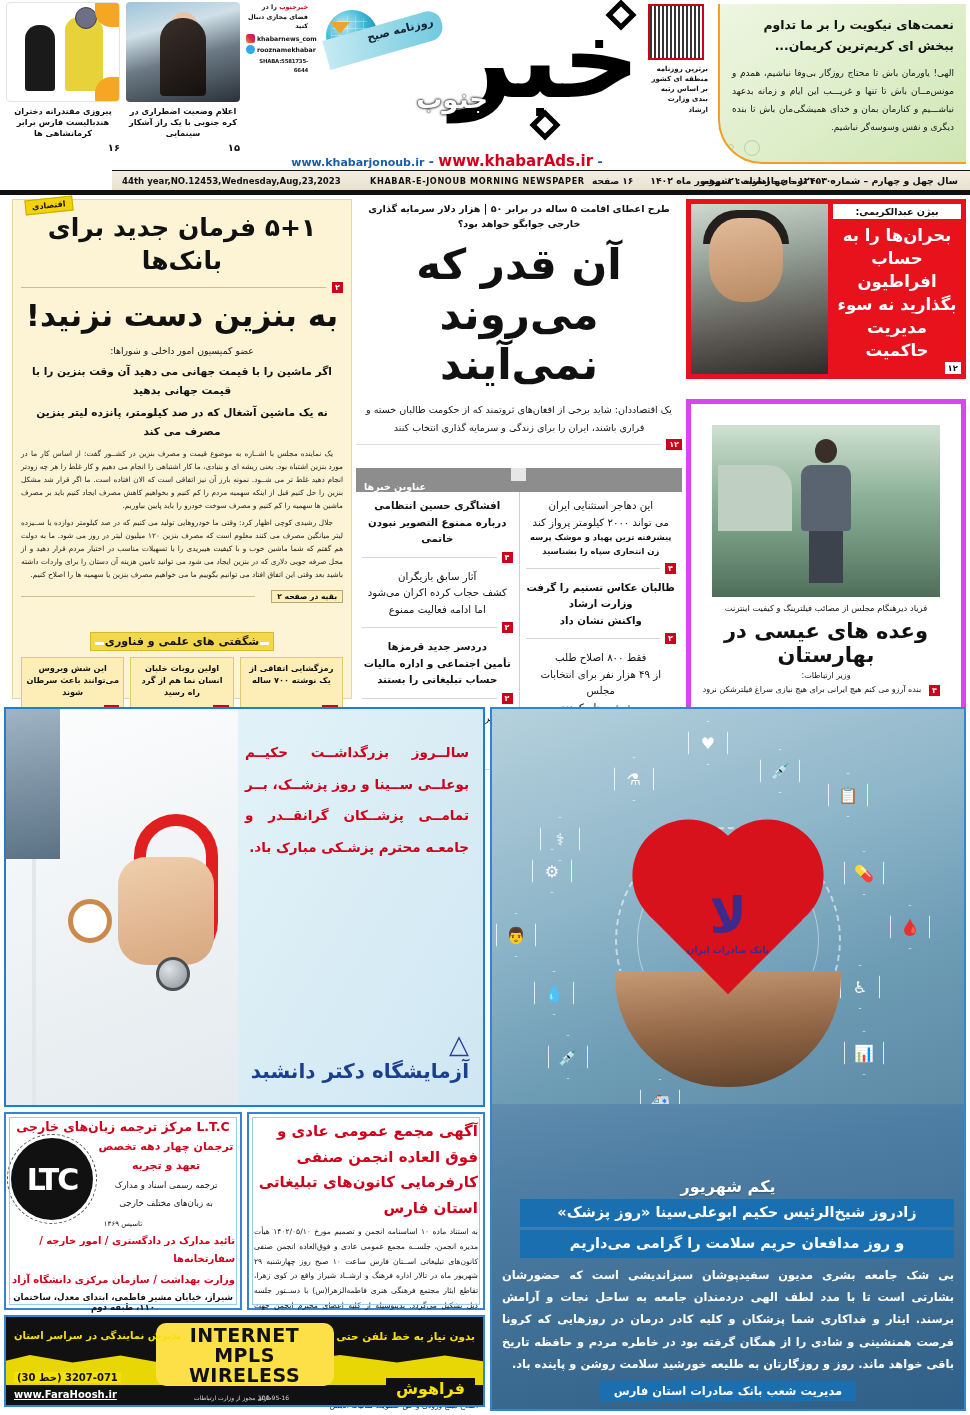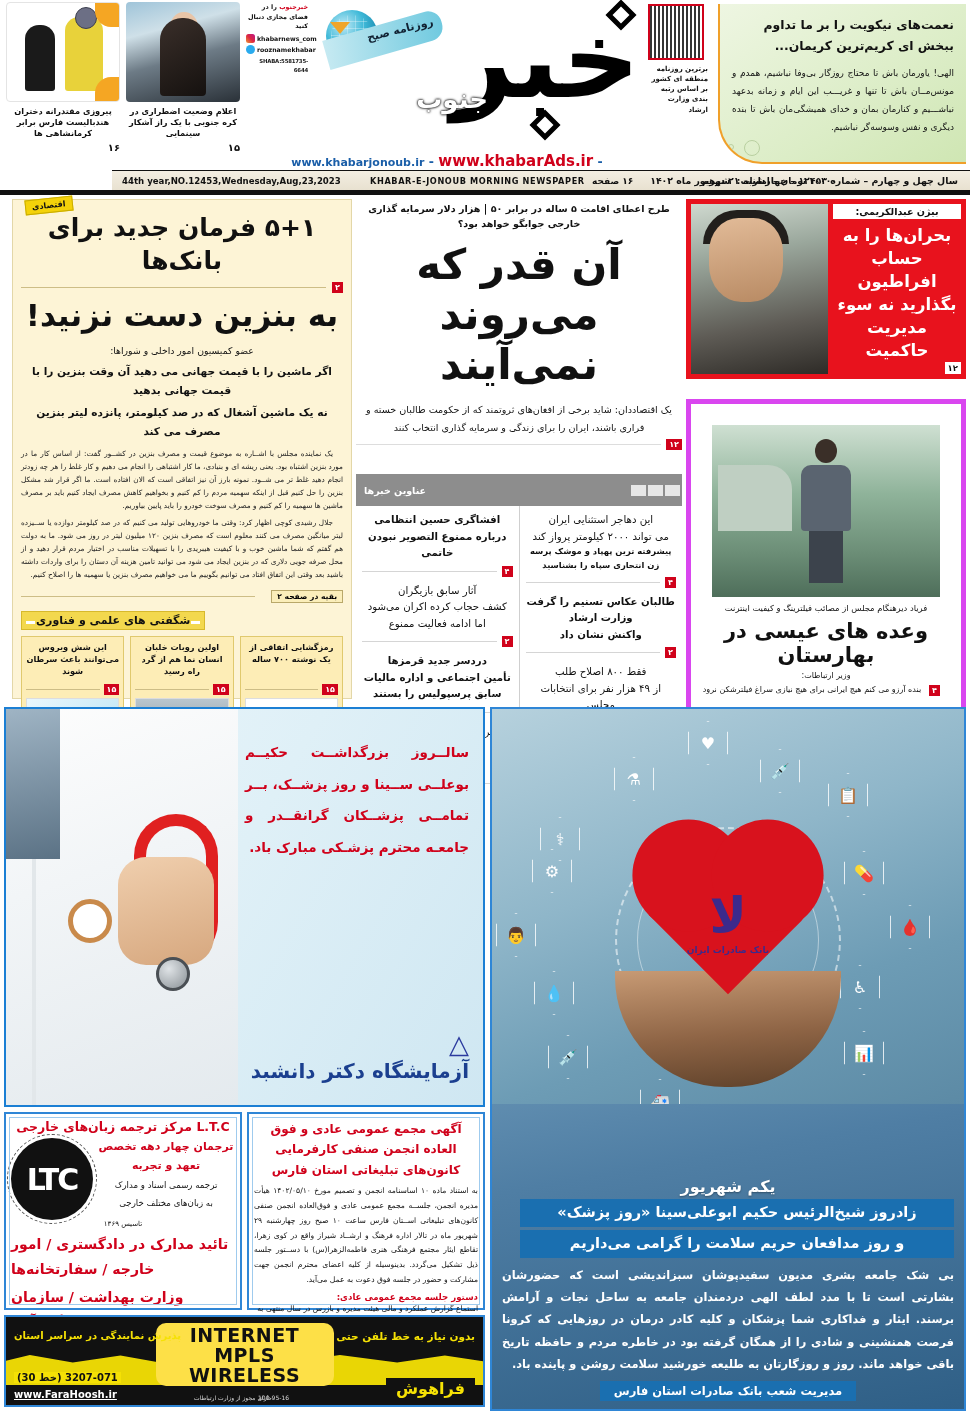--- a/index.html
+++ b/index.html
@@ -101,21 +101,21 @@
   .rule-row .ln{flex:1;height:1px;background:#cdbd86;}
   .lead2{font-size:31px;font-weight:700;color:#111;text-align:center;line-height:1.25;margin:2px 0 8px;}
   .kicker{font-size:9.3px;text-align:center;color:#111;line-height:1.7;}
   .subdeck{font-size:10.6px;font-weight:700;text-align:center;color:#111;line-height:1.8;margin-top:3px;}
   .bodytext{font-size:7.3px;line-height:1.78;color:#222;text-align:justify;margin-top:7px;}
   .bodytext p{margin-bottom:4px;text-indent:10px;}
   .cont{display:inline-block;border:1px solid #b9a86a;background:#fbeeba;font-size:7.6px;font-weight:700;padding:1px 5px;}
   .cont-row{display:flex;align-items:center;gap:16px;margin-top:8px;}
 
   
-  .sci-head{margin-top:6px;text-align:left;}
+  .sci-head{margin-top:27px;text-align:center;}
   .sci-head span{display:inline-block;background:#f3d84e;border:1px solid #d7b92c;color:#111;font-size:11px;font-weight:700;padding:2px 14px;position:relative;}
   .sci-head span::before,.sci-head span::after{content:"";position:absolute;top:9px;width:9px;height:3px;background:#fff;}
   .sci-head span::before{left:4px;} .sci-head span::after{right:4px;}
   .sci-row{display:flex;gap:6px;margin-top:6px;}
   .sci-card{flex:1;background:#fdedb6;border:1px solid #e0c96e;padding:4px;}
   .sci-title{font-size:8.2px;font-weight:700;line-height:1.5;text-align:center;color:#111;min-height:40px;}
   .sci-pgrow{display:flex;align-items:center;gap:4px;margin:3px 0;}
   .sci-pgrow .ln{flex:1;height:1px;background:#cdbd86;}
   .sci-img{width:100%;height:64px;border:1px solid #ddd;}
   .si1{background:#fff;position:relative;}
@@ -131,21 +131,21 @@
                repeating-linear-gradient(-62deg,#6cc9e8 0 2px,transparent 2px 7px);}
 
   
   .col-center{width:326px;position:relative;}
   .c-over{font-size:9.6px;font-weight:700;text-align:center;color:#111;line-height:1.6;padding:2px 2px 0;}
   .c-lead{font-size:42px;font-weight:700;text-align:center;line-height:1.2;color:#111;margin:8px 0 10px;}
   .c-deck{font-size:9.6px;text-align:center;color:#111;line-height:1.85;}
   .c-deckrow{display:flex;align-items:center;justify-content:flex-start;gap:5px;margin-top:3px;}
   .c-deckrow .ln{flex:1;height:1px;background:#ddd;}
 
-  .hx-bar{margin-top:24px;height:32px;background:#8d8d8d;display:flex;align-items:center;justify-content:flex-start;}
+  .hx-bar{margin-top:18px;height:24px;background:#8d8d8d;display:flex;align-items:center;justify-content:flex-start;flex-direction:column;}
   .hx-bar .lbl{color:#fff;font-size:9.5px;font-weight:700;padding-left:8px;margin-right:auto;padding-right:6px;}
   .hx-bar .sq{width:15px;height:11px;background:#e6e6e6;margin-right:2px;}
   .hx-cols{display:flex;gap:0;border-top:0;}
   .hx-col{flex:1;padding:6px 6px 0;}
   .hx-col+.hx-col{border-right:1px solid #cfcfcf;}
   .hx-item{margin-bottom:3px;}
   .hx-t{font-size:10.2px;line-height:1.62;text-align:center;color:#111;}
   .hx-t.b{font-weight:700;}
   .hx-t.s{font-size:8.4px;font-weight:700;}
   .hx-row{display:flex;align-items:center;gap:5px;margin:4px 0 6px;}
@@ -204,27 +204,27 @@
   .ltc{width:238px;}
   .ltc-title{font-size:12.5px;font-weight:700;color:#d0021b;text-align:center;direction:rtl;}
   .ltc-title .en{direction:ltr;display:inline-block;}
   .ltc-flex{display:flex;gap:4px;margin-top:4px;}
   .ltc-logo{width:82px;height:82px;border-radius:50%;background:#111;position:relative;flex:0 0 auto;}
   .ltc-logo .lt{position:absolute;inset:0;display:flex;align-items:center;justify-content:center;color:#fff;font-size:30px;font-weight:700;direction:ltr;letter-spacing:-2px;}
   .ltc-logo .ring{position:absolute;inset:-4px;border:1px dashed #555;border-radius:50%;}
   .ltc-r{flex:1;text-align:center;}
   .ltc-b1{font-size:11px;font-weight:700;color:#d0021b;line-height:1.7;}
   .ltc-b2{font-size:8.6px;color:#111;line-height:1.75;margin-top:3px;}
-  .ltc-red{font-size:14px;font-weight:700;color:#d0021b;line-height:1.75;text-align:left;margin-top:4px;}
+  .ltc-red{font-size:10px;font-weight:700;color:#d0021b;line-height:1.75;text-align:right;margin-top:4px;}
   .ltc-addr{font-size:8.6px;font-weight:700;color:#111;text-align:center;margin-top:3px;}
   .ltc-tel{font-size:10.5px;font-weight:700;color:#111;text-align:center;margin-top:2px;direction:rtl;}
   .ltc-est{font-size:7px;color:#111;text-align:center;}
 
   .assoc{flex:1;}
-  .assoc-title{font-size:12px;font-weight:700;color:#d0021b;text-align:center;line-height:1.7;}
+  .assoc-title{font-size:15px;font-weight:700;color:#d0021b;text-align:right;line-height:1.7;}
   .assoc-body{font-size:7.6px;color:#111;line-height:1.95;text-align:justify;margin-top:4px;}
   .assoc-h{font-size:8.6px;font-weight:700;color:#d0021b;margin-top:4px;text-align:right;}
   .assoc-l{font-size:7.6px;color:#111;line-height:1.85;text-align:right;}
   .assoc-code{font-size:6.6px;color:#444;direction:ltr;text-align:left;margin-top:2px;}
 
   
   .netbanner{height:92px;border:2px solid #2f86d6;background:#111;position:relative;overflow:hidden;padding:4px;}
   .netbanner .yellowband{position:absolute;left:0;right:0;top:36px;height:32px;background:#f5e105;
     clip-path:polygon(0 24%,5% 6%,14% 30%,24% 8%,34% 34%,46% 10%,58% 32%,70% 6%,82% 30%,92% 8%,100% 26%,100% 100%,0 100%);opacity:.95;}
   .netbanner .plate{position:absolute;left:50%;top:6px;transform:translateX(-50%);width:178px;background:#fde047;border-radius:10px;text-align:center;padding:3px 0 1px;}
@@ -447,21 +447,21 @@
             <div class="hx-t">کشف حجاب کرده اکران می‌شود</div>
             <div class="hx-t">اما  ادامه فعالیت ممنوع</div>
             <div class="hx-row">
                 <span class="pg-red">۲</span>
                 <span class="ln"></span>
               </div>
           </div>
           <div class="hx-item">
             <div class="hx-t b">دردسر جدید قرمزها</div>
             <div class="hx-t b">تأمین اجتماعی و اداره مالیات</div>
-            <div class="hx-t b">سابق پرسپولیس را بستند</div>
+            <div class="hx-t b">حساب تبلیغاتی را بستند</div>
             <div class="hx-row">
                 <span class="pg-red">۲</span>
                 <span class="ln"></span>
               </div>
           </div>
           <div class="hx-item">
             <div class="hx-t">عمر مفید بیمارستان های ایران</div>
             <div class="hx-t">۱۰۰ سال کمتر از</div>
             <div class="hx-t">استاندارد جهانی</div>
             <div class="hx-row">

